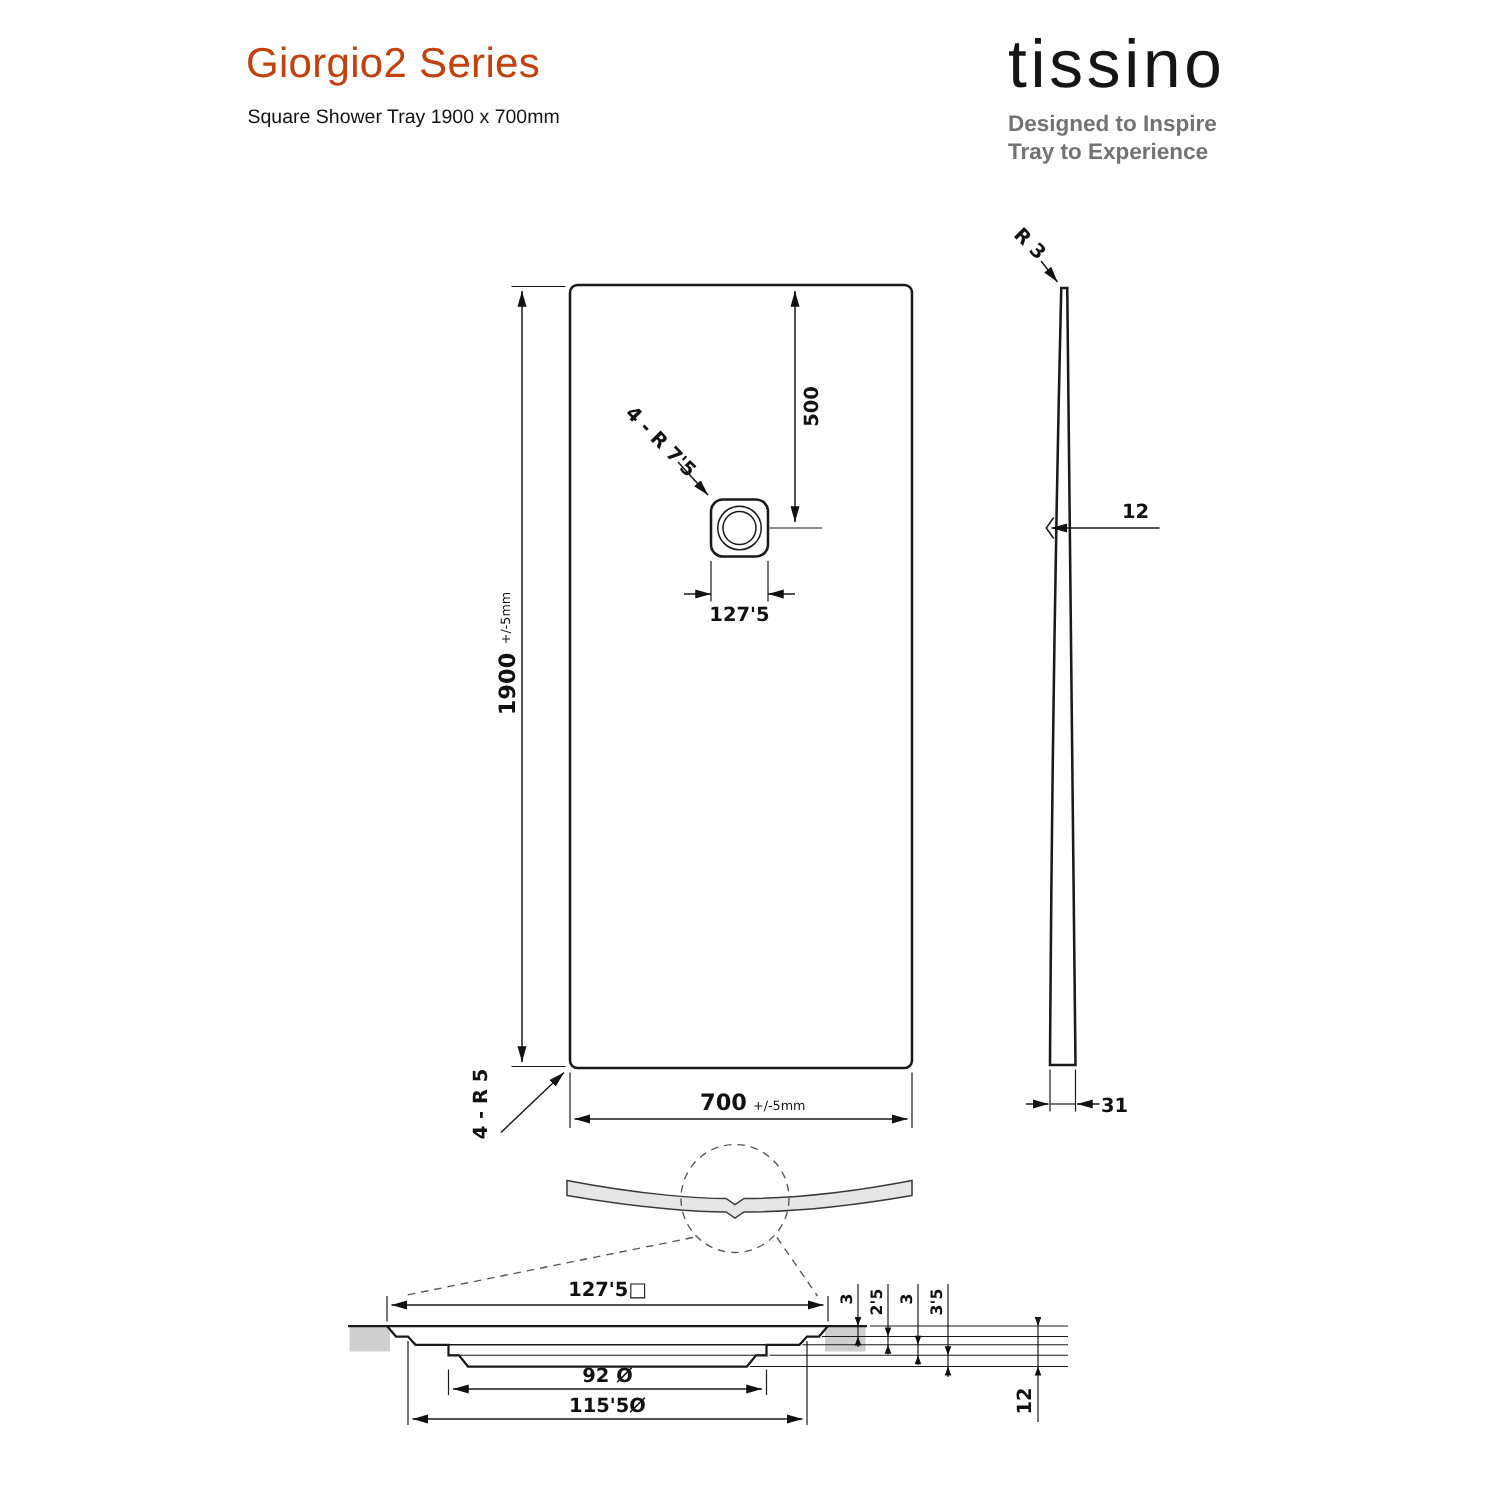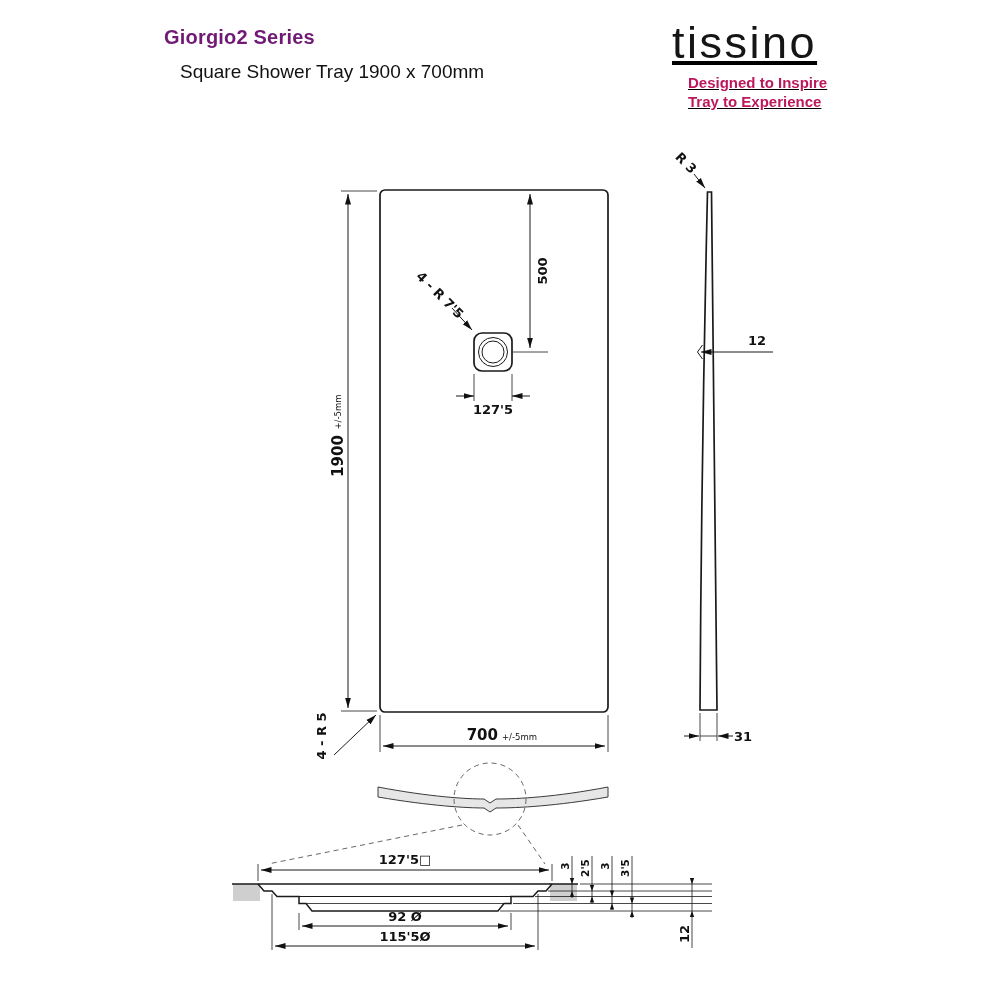--- a/index.html
+++ b/index.html
@@ -1,25 +1,25 @@
 <!DOCTYPE html>
 <html><head>
 <meta charset="utf-8">
 <style>
   html,body{margin:0;padding:0;}
   body{
     width:1000px;height:1000px;position:relative;background:#ffffff;
     font-family:"Liberation Sans", sans-serif;overflow:hidden;
   }
   .title-block{position:absolute;left:164px;top:26px;}
-  .title-block h1{margin:0;font-size:20px;font-weight:700;color:#701a75;letter-spacing:.2px;}
-  .title-block p{margin:12px 16px 0;font-size:19px;font-weight:400;color:#111;}
-  .brand-block{position:absolute;left:672px;top:20px;text-align:left;text-decoration:underline;}
+  .title-block h1{margin:0;font-size:28px;font-weight:400;color:#c2410c;letter-spacing:.2px;}
+  .title-block p{margin:12px 1px 0;font-size:13px;font-weight:400;color:#111;}
+  .brand-block{position:absolute;left:672px;top:20px;text-align:left;}
   .brand-logo{font-size:45px;font-weight:500;color:#151515;letter-spacing:2.5px;line-height:1;}
-  .brand-tagline{margin-top:9px;color:#be185d;font-weight:700;font-size:15px;line-height:1.25;margin-left:16px;}
+  .brand-tagline{margin-top:9px;color:#737373;font-weight:700;font-size:15px;line-height:1.25;}
   .brand-tagline span{display:block;}
   svg{position:absolute;left:0;top:0;}
   svg text{font-family:"DejaVu Sans","Liberation Sans",sans-serif;fill:#111;}
   .dim{font-weight:700;font-size:13px;}
   .dim-lg{font-weight:700;font-size:15px;}
   .dim-sm{font-weight:400;font-size:8.5px;}
   .dim-xs{font-weight:700;font-size:10.5px;}
   .ln{stroke:#1a1a1a;stroke-width:1;fill:none;}
   .thin{stroke:#1a1a1a;stroke-width:.8;fill:none;}
   .outline{stroke:#1a1a1a;stroke-width:1.7;fill:#fff;}

